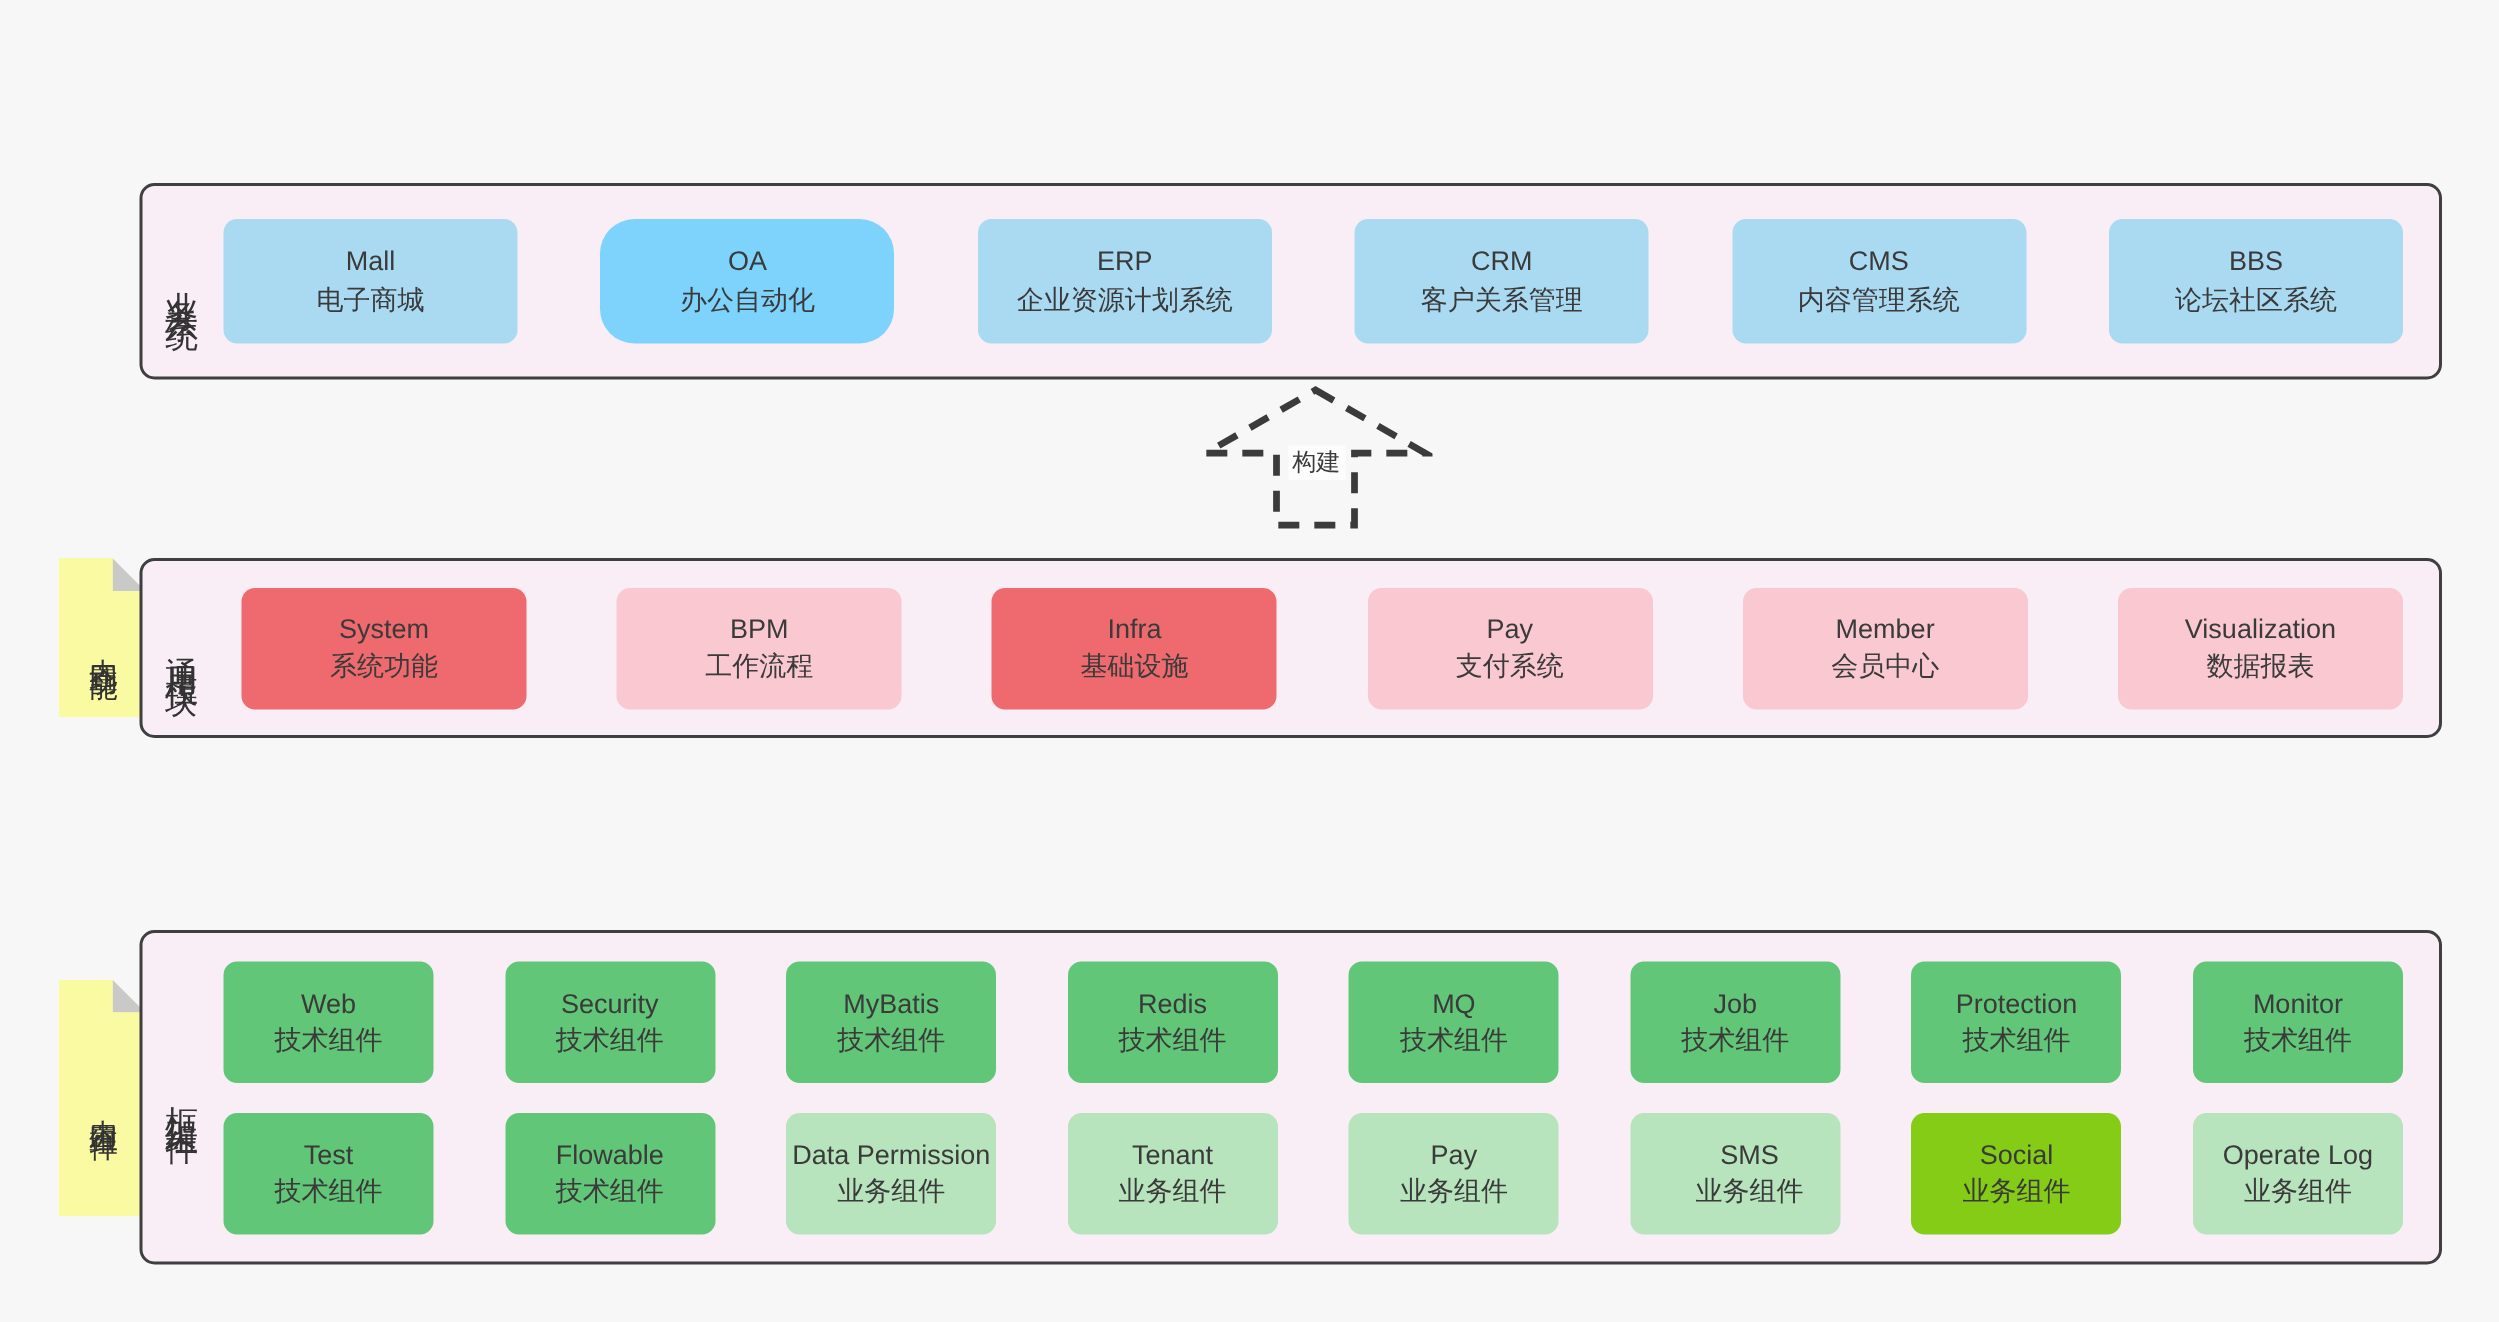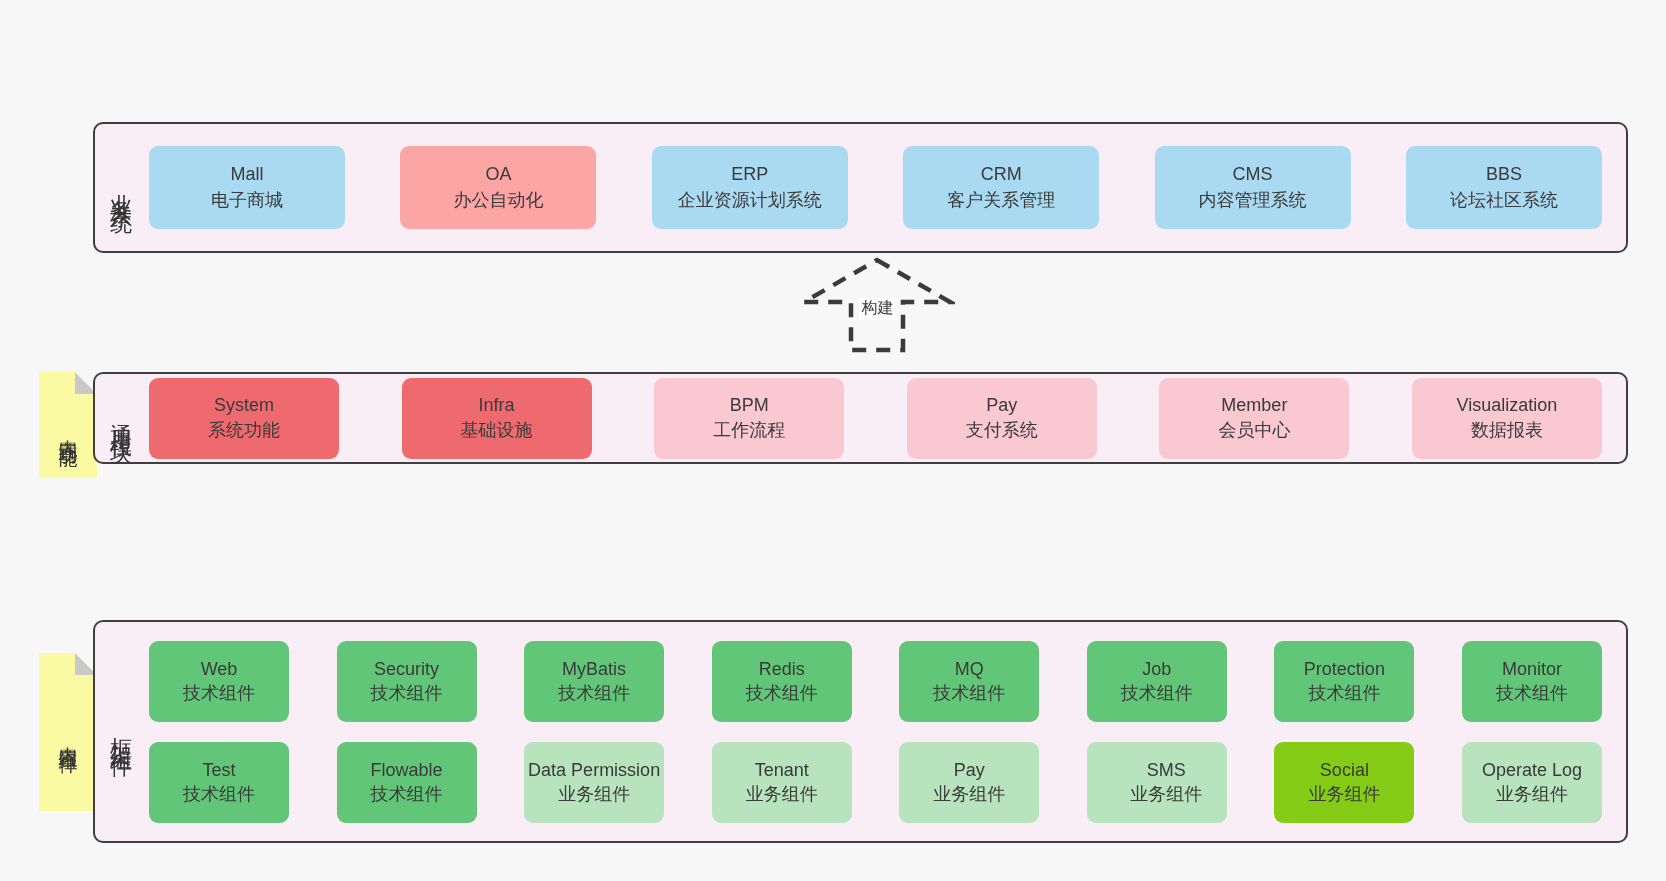--- a/index.html
+++ b/index.html
@@ -16,21 +16,21 @@
   .panel{
     position:absolute;left:93px;width:1535px;
     background:#f9eef6;
     border:2px solid #3f3f3f;
     border-radius:10px;
     box-sizing:border-box;
     display:flex;
     z-index:2;
   }
   .panel-top{top:122px;height:131px;}
-  .panel-mid{top:372px;height:92px;}
+  .panel-mid{top:372px;height:120px;gap:12px;}
   .panel-bot{top:620px;height:223px;}
 
   .panel-label{
     width:52px;flex:0 0 52px;
     display:flex;align-items:center;justify-content:center;
   }
   .panel-label span{
     writing-mode:vertical-rl;
     text-orientation:upright;
     font-size:22px;
@@ -113,21 +113,21 @@
 
   <div class="panel panel-top">
     <div class="panel-label">
       <span>业务系统</span>
     </div>
     <div class="panel-content">
         <div class="box" style="background: rgb(170, 218, 242);">
           <div>Mall</div>
           <div>电子商城</div>
         </div>
-        <div class="box" style="background: #fca5a5;">
+        <div class="box" style="background: #7dd3fc; border-radius: 23px;">
           <div>OA</div>
           <div>办公自动化</div>
         </div>
         <div class="box" style="background: rgb(170, 218, 242);">
           <div>ERP</div>
           <div>企业资源计划系统</div>
         </div>
         <div class="box" style="background: rgb(170, 218, 242);">
           <div>CRM</div>
           <div>客户关系管理</div>
@@ -156,29 +156,29 @@
   </div>
   <div class="panel panel-mid">
     <div class="panel-label">
       <span>通用模块</span>
     </div>
     <div class="panel-content">
         <div class="box" style="background: rgb(239, 106, 110);">
           <div>System</div>
           <div>系统功能</div>
         </div>
+        <div class="box" style="background: rgb(249, 200, 208);">
+          <div>BPM</div>
+          <div>工作流程</div>
+        </div>
         <div class="box" style="background: rgb(239, 106, 110);">
           <div>Infra</div>
           <div>基础设施</div>
         </div>
         <div class="box" style="background: rgb(249, 200, 208);">
-          <div>BPM</div>
-          <div>工作流程</div>
-        </div>
-        <div class="box" style="background: rgb(249, 200, 208);">
           <div>Pay</div>
           <div>支付系统</div>
         </div>
         <div class="box" style="background: rgb(249, 200, 208);">
           <div>Member</div>
           <div>会员中心</div>
         </div>
         <div class="box" style="background: rgb(249, 200, 208);">
           <div>Visualization</div>
           <div>数据报表</div>

